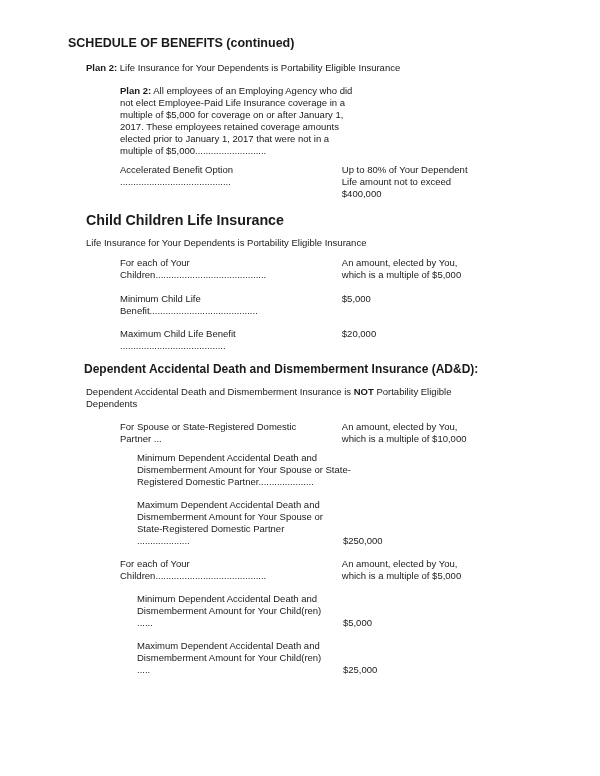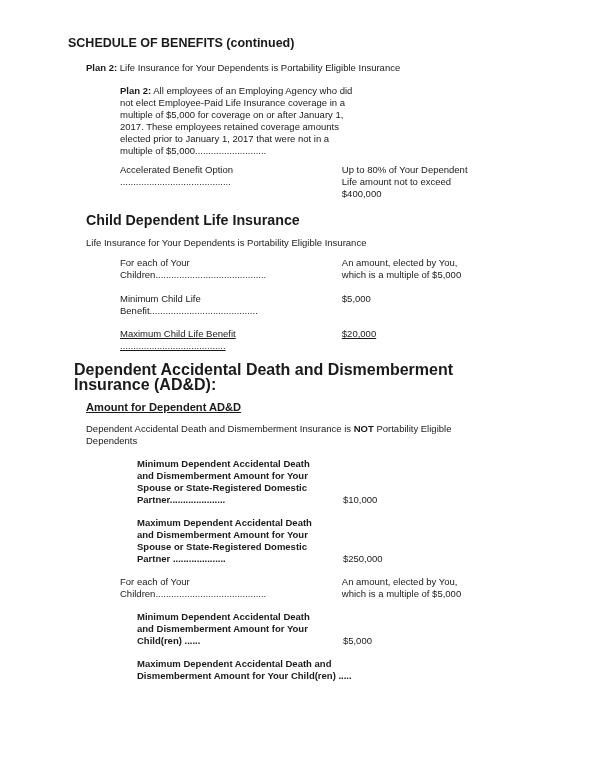--- a/index.html
+++ b/index.html
@@ -15,33 +15,33 @@
     line-height:12px;
     color:#1a1a1a;
   }
   .title {
     font-size:12.5px; line-height:15px; font-weight:bold;
     margin:0 0 11px 0;
   }
   .subhead   { font-weight:bold; margin:0 0 11px 18px; }
   .bodyline  { margin:0 0 11px 18px; }
   .adnd-head {
-    font-size:16px; line-height:15px; font-weight:bold;
-    margin:0 0 9px 6px;
+    font-size:12px; line-height:15px; font-weight:bold;
+    margin:0 0 9px 16px;
   }
   b { font-weight:bold; }
   .row { display:flex; margin:0 0 11px 52px;gap:18px; }
   .row .label { width:239px; box-sizing:border-box; }
   .row .value { width:162px; }
   .row.v-bottom { align-items:flex-end; }
   .row.v-offset .value { padding-top:12px; }
-  .row.indent .label { padding-left:17px;font-weight:bold; }
+  .row.indent .label { padding-left:17px; }
   .mb7  { margin-bottom:7px !important; }
   .mb8  { margin-bottom:8px !important; }
-  .mb10 { margin-bottom:10px !important;text-decoration:underline; }
+  .mb10 { margin-bottom:10px !important; }
   .mb12 { margin-bottom:12px !important; }
   .mb14 { margin-bottom:14px !important;justify-content:flex-end; }
   .footer { margin-top:99px; }
   .footer-code { font-weight:bold; margin-left:2px; }
   .page-num { width:432px; text-align:left; font-weight:bold; margin-top:11px; }
 </style>
 </head>
 <body>
 
 <div class="page">
@@ -56,21 +56,21 @@
       <div class="label"><b>Plan 2:</b><span> All employees of an Employing Agency who did not elect Employee-Paid Life Insurance coverage in a multiple of $5,000 for coverage on or after January 1, 2017.  These employees retained coverage amounts elected prior to January 1, 2017 that were not in a multiple of $5,000...........................</span></div>
     </div>
 
     <div class="row mb14">
       <div class="label">Accelerated Benefit Option ..........................................</div>
       <div class="value">Up to 80% of Your Dependent Life amount not to exceed $400,000</div>
     </div>
   </div>
 
   <div>
-    <h2 class="subhead">Child Dependent Life Insurance</h2>
+    <h2 class="subhead">Child Children Life Insurance</h2>
 
     <p class="bodyline mb8">Life Insurance for Your Dependents is Portability Eligible Insurance</p>
 
     <div class="row mb12">
       <div class="label">For each of Your Children..........................................</div>
       <div class="value">An amount, elected by You, which is a multiple of $5,000</div>
     </div>
 
     <div class="row">
       <div class="label">Minimum Child Life Benefit.........................................</div>
@@ -79,47 +79,50 @@
 
     <div class="row mb10">
       <div class="label">Maximum Child Life Benefit ........................................</div>
       <div class="value">$20,000</div>
     </div>
   </div>
 
   <div>
     <h2 class="adnd-head">Dependent Accidental Death and Dismemberment Insurance (AD&amp;D):</h2>
 
-    <h3 class="subhead mb10">Amount for Dependent AD&amp;D</h3>
 
     <p class="bodyline"><span>Dependent Accidental Death and Dismemberment Insurance is </span><b>NOT</b><span> Portability Eligible Dependents</span></p>
 
+    <div class="row mb7">
+      <div class="label">For Spouse or State-Registered Domestic Partner ...</div>
+      <div class="value">An amount, elected by You, which is a multiple of $10,000</div>
+    </div>
 
     <div class="row indent v-bottom">
       <div class="label">Minimum Dependent Accidental Death and Dismemberment Amount for Your Spouse or State-Registered Domestic Partner.....................</div>
-      <div class="value">$10,000</div>
     </div>
 
     <div class="row indent v-bottom">
       <div class="label">Maximum Dependent Accidental Death and Dismemberment Amount for Your Spouse or State-Registered Domestic Partner ....................</div>
       <div class="value">$250,000</div>
     </div>
 
     <div class="row">
       <div class="label">For each of Your Children..........................................</div>
       <div class="value">An amount, elected by You, which is a multiple of $5,000</div>
     </div>
 
     <div class="row indent v-bottom">
       <div class="label">Minimum Dependent Accidental Death and Dismemberment Amount for Your Child(ren) ......</div>
       <div class="value">$5,000</div>
     </div>
 
     <div class="row indent v-bottom">
       <div class="label">Maximum Dependent Accidental Death and Dismemberment Amount for Your Child(ren)  .....</div>
+      <div class="value">$25,000</div>
     </div>
   </div>
 
   <div class="footer">
     <div class="page-num">35</div>
   </div>
 
 </div>
 
 </body></html>

